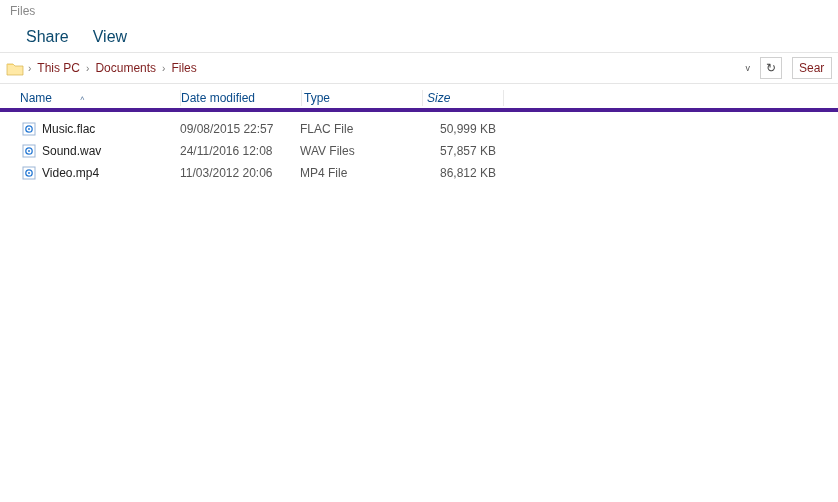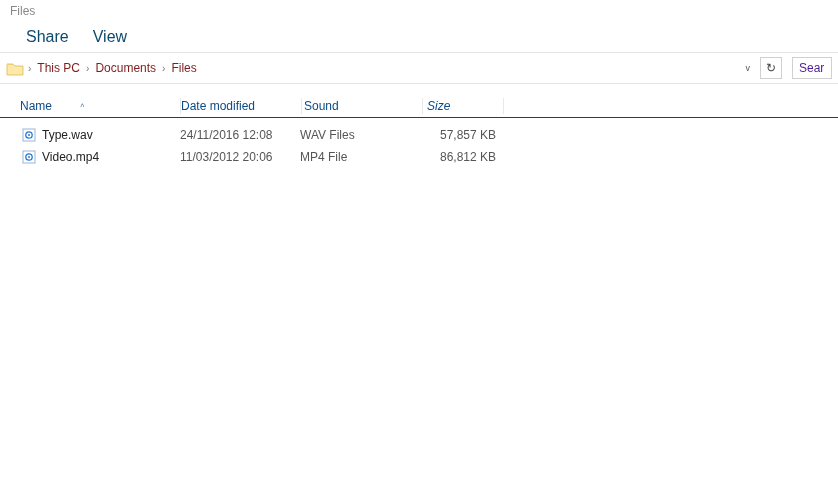--- a/index.html
+++ b/index.html
@@ -64,28 +64,28 @@
     border: 1px solid #d0d0d0;
     font-size: 12px;
     color: #444;
   }
   .search-box {
     border: 1px solid #d0d0d0;
     height: 22px;
     padding: 0 6px;
     margin-left: 6px;
     display:flex; align-items:center;
-    color: #4c1d95;
+    color: #7f1d1d;
     width: 40px;
     overflow:hidden;
   }
   .headers {
     display: flex;
-    border-bottom: 1px solid #4c1d95;
-    margin-top: 10px;
+    border-bottom: 4px solid #4c1d95;
+    margin-top: 4px;
     align-items: center;
     height: 24px;
     color: #0a4b8a;
     font-size: 12px;
   }
   .col-name { width: 180px; padding-left: 20px; display:flex; align-items:center; gap: 28px;}
   .col-date { width: 120px; }
   .col-type { width: 120px; padding-left: 2px;}
   .col-size { width: 80px; text-align: left; padding-left: 4px; font-style: italic;}
   .col-sep { border-left: 1px solid #e8e8e8; height: 16px; width:0; }
@@ -146,39 +146,54 @@
 <div class="divider"></div>
 
 <div class="headers">
   <div class="col-name">
     <span>Name</span>
     <span class="sort-ind">˄</span>
   </div>
   <div class="col-sep"></div>
   <div class="col-date">Date modified</div>
   <div class="col-sep"></div>
-  <div class="col-type">Sound</div>
+  <div class="col-type">Type</div>
   <div class="col-sep"></div>
   <div class="col-size">Size</div>
   <div class="col-sep"></div>
 </div>
 
 <div class="file-list">
-
 
   <div class="row">
     <div class="c-name">
       <span class="file-icon">
         <svg viewBox="0 0 14 14" width="14" height="14">
             <rect x="1" y="1" width="12" height="12" fill="#fff" stroke="#9bb5d6" stroke-width="1"></rect>
             <circle cx="7" cy="7" r="3.2" fill="none" stroke="#2a7bd4" stroke-width="1.3"></circle>
             <circle cx="7" cy="7" r="1" fill="#2a7bd4"></circle>
           </svg>
       </span>
-      <span>Type.wav</span>
+      <span>Music.flac</span>
+    </div>
+    <div class="c-date">09/08/2015 22:57</div>
+    <div class="c-type">FLAC File</div>
+    <div class="c-size">50,999 KB</div>
+  </div>
+
+  <div class="row">
+    <div class="c-name">
+      <span class="file-icon">
+        <svg viewBox="0 0 14 14" width="14" height="14">
+            <rect x="1" y="1" width="12" height="12" fill="#fff" stroke="#9bb5d6" stroke-width="1"></rect>
+            <circle cx="7" cy="7" r="3.2" fill="none" stroke="#2a7bd4" stroke-width="1.3"></circle>
+            <circle cx="7" cy="7" r="1" fill="#2a7bd4"></circle>
+          </svg>
+      </span>
+      <span>Sound.wav</span>
     </div>
     <div class="c-date">24/11/2016 12:08</div>
     <div class="c-type">WAV Files</div>
     <div class="c-size">57,857 KB</div>
   </div>
 
   <div class="row">
     <div class="c-name">
       <span class="file-icon">
         <svg viewBox="0 0 14 14" width="14" height="14">

